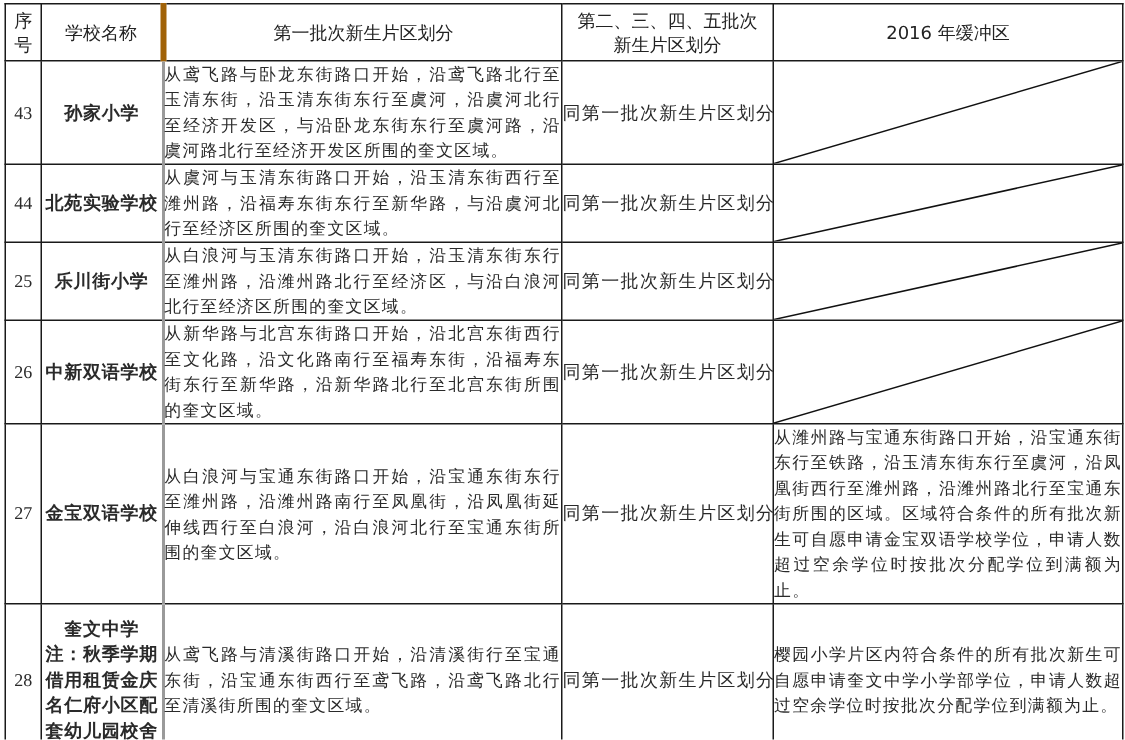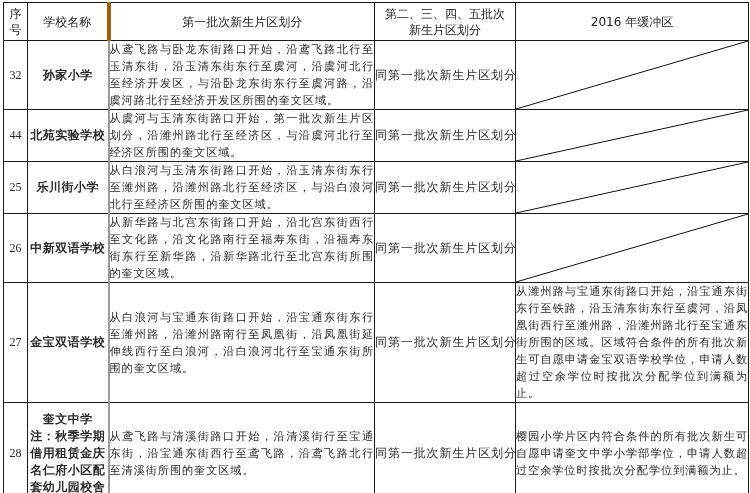--- a/index.html
+++ b/index.html
@@ -37,35 +37,35 @@
   <tbody>
       <tr class="rh0">
     <th style="padding:0 3px;">序号</th>
     <th class="c2b" style="border-right:4px solid #a16207;">学校名称</th>
     <th>第一批次新生片区划分</th>
     <th style="padding:0 8px;">第二、三、四、五批次新生片区划分</th>
     <th>2016 年缓冲区</th>
   </tr>
 
   <tr class="r23">
-    <td class="num">32</td>
+    <td class="num">43</td>
     <td class="name c2b">孙家小学</td>
     <td class="desc">从鸢飞路与卧龙东街路口开始，沿鸢飞路北行至玉清东街，沿玉清东街东行至虞河，沿虞河北行至经济开发区，与沿卧龙东街东行至虞河路，沿虞河路北行至经济开发区所围的奎文区域。</td>
     <td class="same">同第一批次新生片区划分</td>
     <td class="buffer">
       <svg viewBox="0 0 100 100" preserveAspectRatio="none">
             <line x1="0" y1="100" x2="100" y2="0" stroke="#111" stroke-width="1" vector-effect="non-scaling-stroke"></line>
           </svg>
     </td>
   </tr>
 
   <tr class="r24">
     <td class="num">44</td>
     <td class="name c2b">北苑实验学校</td>
-    <td class="desc">从虞河与玉清东街路口开始，第一批次新生片区划分，沿潍州路北行至经济区，与沿虞河北行至经济区所围的奎文区域。</td>
+    <td class="desc">从虞河与玉清东街路口开始，沿玉清东街西行至潍州路，沿福寿东街东行至新华路，与沿虞河北行至经济区所围的奎文区域。</td>
     <td class="same">同第一批次新生片区划分</td>
     <td class="buffer">
       <svg viewBox="0 0 100 100" preserveAspectRatio="none">
             <line x1="0" y1="100" x2="100" y2="0" stroke="#111" stroke-width="1" vector-effect="non-scaling-stroke"></line>
           </svg>
     </td>
   </tr>
 
   <tr class="r25">
     <td class="num">25</td>

